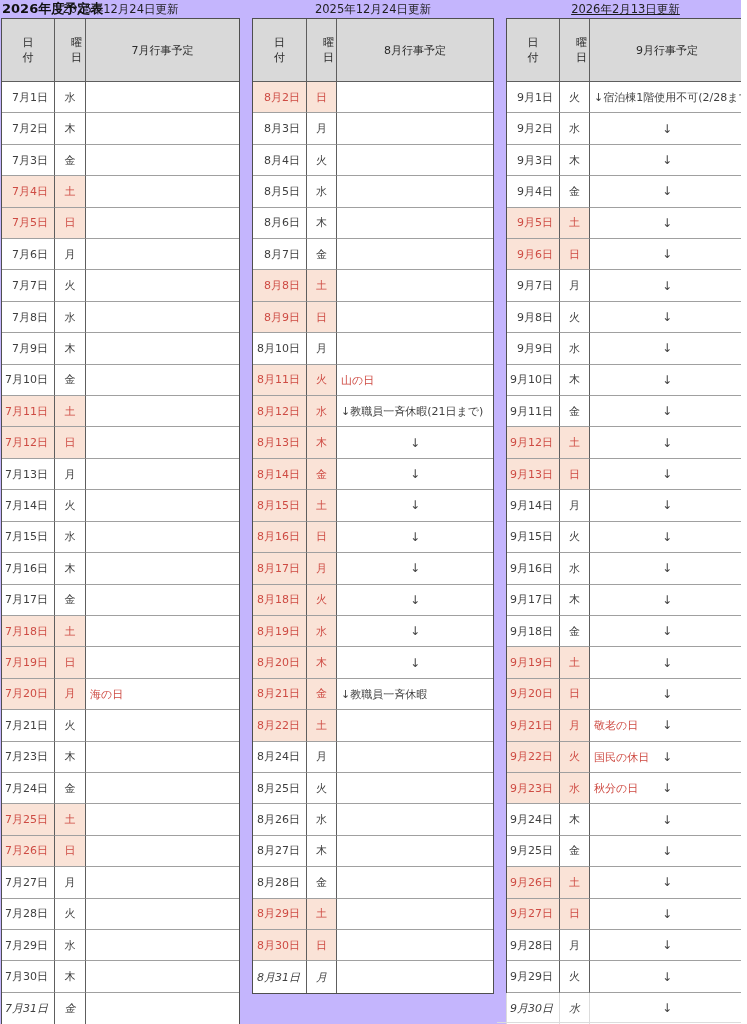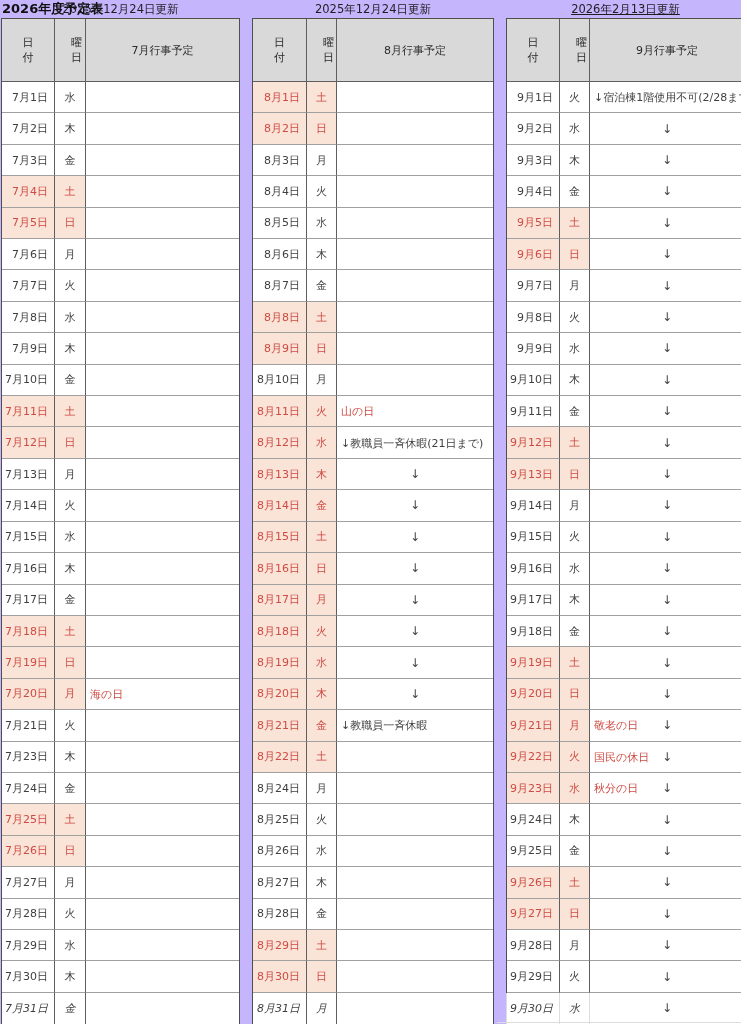--- a/index.html
+++ b/index.html
@@ -227,25 +227,20 @@
       </colgroup>
     <thead>
       <tr>
         <th>日付</th>
         <th>曜日</th>
         <th>8月行事予定</th>
       </tr>
     </thead>
     <tbody>
         <tr>
-          <td class="c-date hl">8月1日</td>
-          <td class="c-day hl">土</td>
-          <td class="c-event"></td>
-        </tr>
-        <tr>
           <td class="c-date hl">8月2日</td>
           <td class="c-day hl">日</td>
           <td class="c-event"></td>
         </tr>
         <tr>
           <td class="c-date">8月3日</td>
           <td class="c-day">月</td>
           <td class="c-event"></td>
         </tr>
         <tr>

